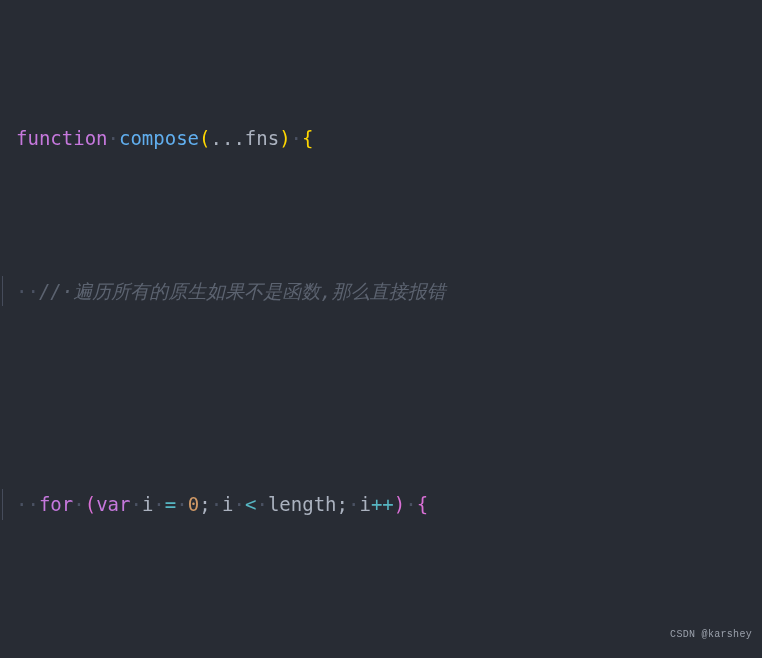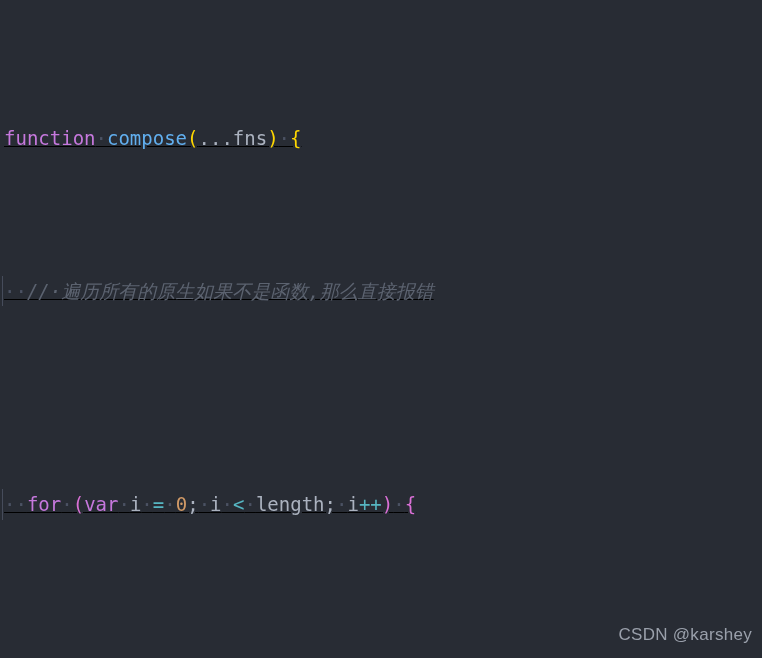--- a/index.html
+++ b/index.html
@@ -16,22 +16,21 @@
     font-size:19px;
     line-height:30.5px;
     letter-spacing:0px;
     white-space:pre;
     padding-top:1px;
   }
   .line {
     position:relative;
     height:30.5px;
     white-space:pre;
-    padding-left:4px;
-    text-decoration:underline;
+    padding-left:16px;
   }
   
   .ws { color:#4b5263; }
   
   .guide {
     position:absolute;
     top:0; bottom:0;
     width:1px;
     background:#4b5263;
     opacity:0.85;
@@ -49,22 +48,22 @@
   .cmt     { color:#5c6370; font-style:italic; }
   
   .b1 { color:#ffd700; }
   .b2 { color:#da70d6; }
 
   #watermark {
     position:absolute;
     right:10px;
     bottom:8px;
     color:#9aa0ab;
-    font-family:Liberation Sans, sans-serif;
-    font-size:17px;
+    font-family:Liberation Mono, monospace;
+    font-size:10px;
     letter-spacing:0.3px;
   }
 </style>
 </head>
 <body>
 
 <div id="editor">
 
   
   <div class="line" title="function compose(...fns) {"><span class="kw">function</span><span class="ws">·</span><span class="fn">compose</span><span class="b1">(</span><span class="punc">...</span><span class="var">fns</span><span class="b1">)</span><span class="ws">·</span><span class="b1">{</span></div>

